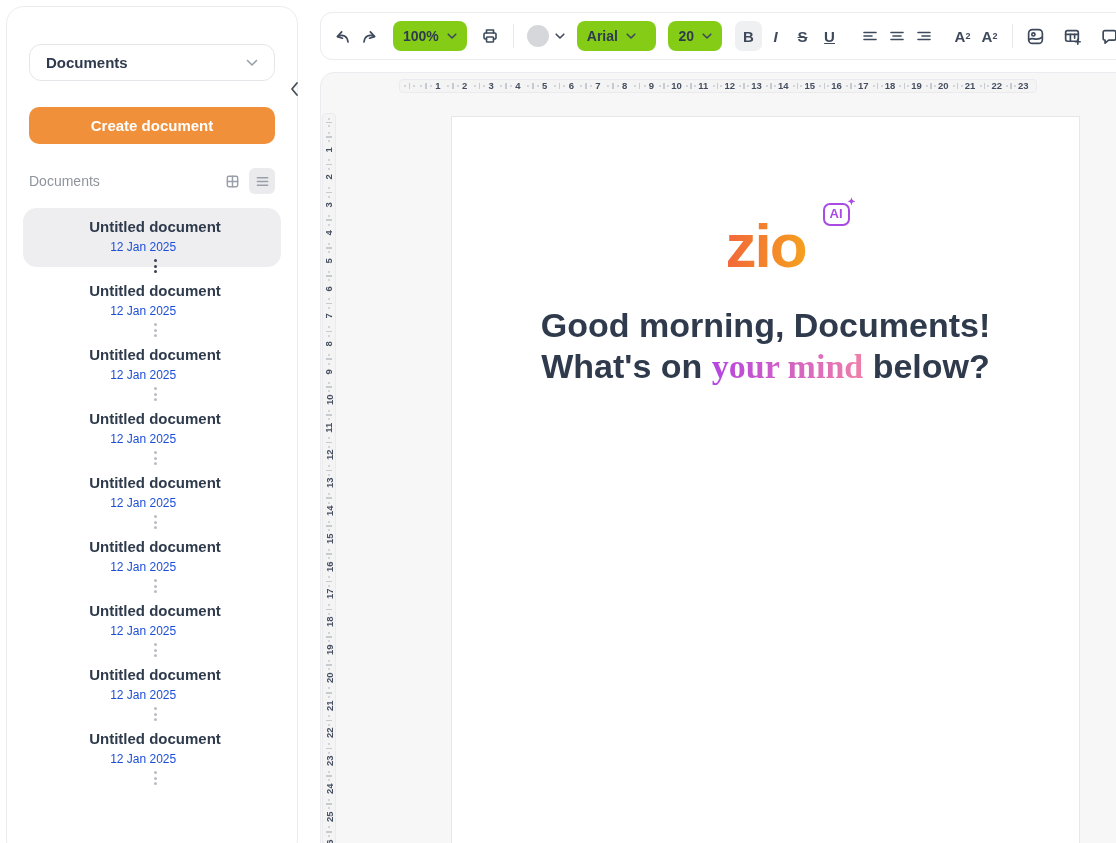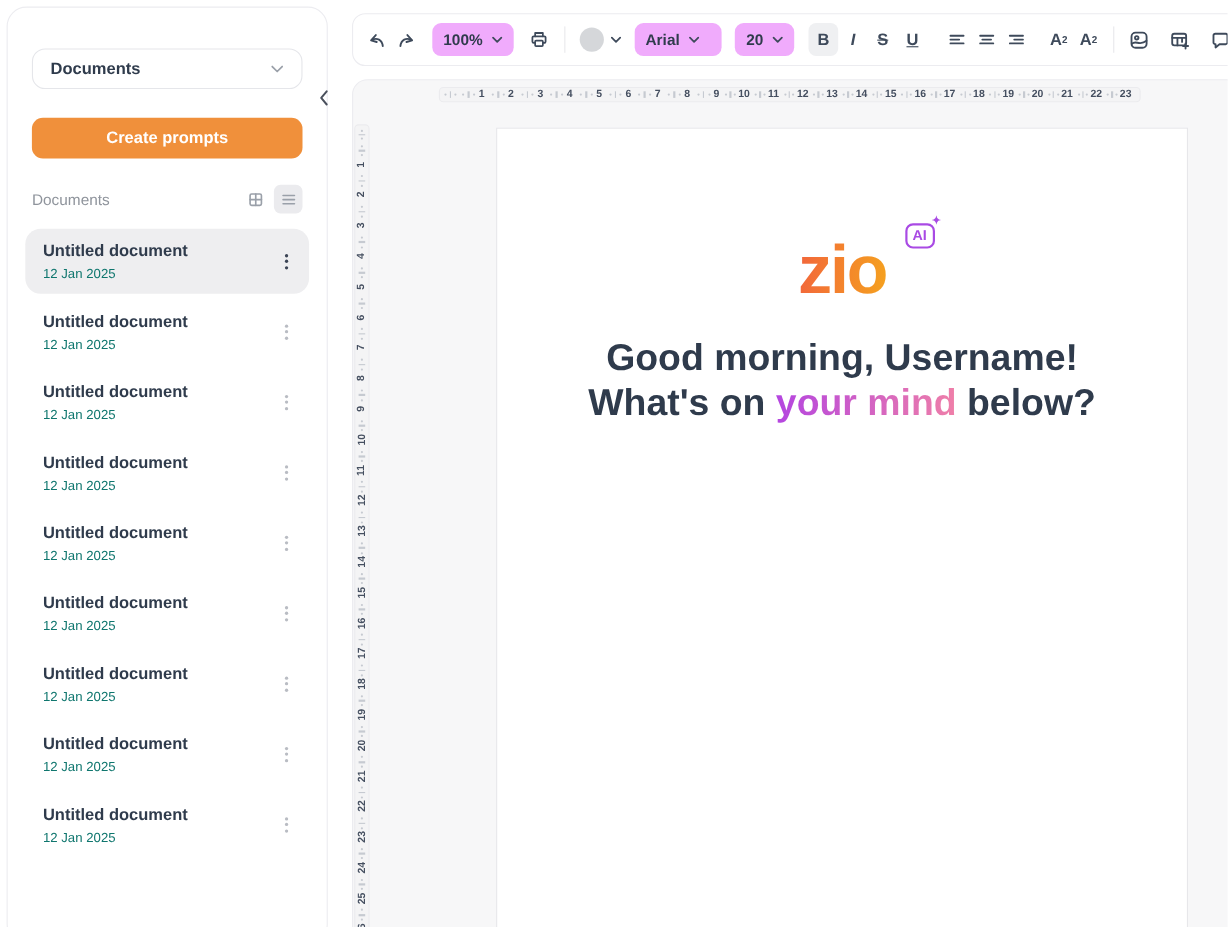--- a/index.html
+++ b/index.html
@@ -43,44 +43,44 @@
   .list-header .lbl{font-size:14px;color:#8f949c;flex:1;}
   .view-btn{width:26px;height:26px;display:flex;align-items:center;justify-content:center;border-radius:6px;cursor:pointer;background:transparent;border:none;padding:0;}
   .view-btn.active{background:#ebebee;}
   .search-box{
     margin-top:13px;height:36px;background:#f3f3f5;border-radius:10px;
     display:flex;align-items:center;padding:0 12px;gap:9px;
   }
   .search-box input{border:none;background:transparent;outline:none;font-size:14px;font-family:inherit;color:#2f3b4c;width:100%;}
   .search-box input::placeholder{color:#a8adb5;}
   .doc-list{margin:14px -6px 0 -6px;}
-  .doc-item{display:flex;align-items:center;padding:10px 10px 10px 16px;border-radius:14px;margin-bottom:5px;height:59px;cursor:pointer;}
+  .doc-item{display:flex;align-items:center;padding:10px 10px 10px 16px;border-radius:14px;margin-bottom:5px;height:59px;cursor:pointer;flex-direction:column;}
   .doc-item.selected{background:#eeeef0;}
   .doc-item .info{flex:1;min-width:0;}
   .di-title{font-size:15px;font-weight:700;color:#2f3b4c;margin-bottom:5px;white-space:nowrap;}
-  .di-date{font-size:12px;color:#0f766e;}
+  .di-date{font-size:12px;color:#1d4ed8;margin-left:21px;}
   .kebab{display:flex;flex-direction:column;gap:2.5px;padding:5px 9px;cursor:pointer;}
   .kebab i{width:3px;height:3px;border-radius:50%;background:#b9bcc3;display:block;}
   .doc-item.selected .kebab i{background:#3a4354;}
   .collapse-btn{position:absolute;left:288px;top:79px;background:transparent;border:none;padding:2px;cursor:pointer;}
 
   
   .toolbar{
     position:absolute;left:320px;top:12px;width:812px;height:48px;
     background:#fff;border:1px solid #ececf0;border-radius:12px;
     display:flex;align-items:center;padding:0 8px;
   }
   .tb-btn{
     height:30px;min-width:27px;display:flex;align-items:center;justify-content:center;
     border-radius:7px;padding:0 4px;color:var(--toolbar-icon);font-size:15px;
     background:transparent;border:none;cursor:pointer;font-family:inherit;
   }
   .tb-btn.active{background:#eff0f2;}
   .pill{
-    background:#f0abfc;border-radius:8px;height:30px;display:flex;align-items:center;
+    background:#84cc16;border-radius:8px;height:30px;display:flex;align-items:center;
     gap:8px;padding:0 10px;font-size:14px;font-weight:700;color:#2f3b4c;
     border:none;cursor:pointer;font-family:inherit;
   }
   .tb-divider{width:1px;height:24px;background:#e8e8ec;margin:0 9px;flex:none;}
   .b-label{font-weight:700;}
   .i-label{font-style:italic;font-weight:600;}
   .s-label{text-decoration:line-through;font-weight:600;}
   .u-label{text-decoration:underline;font-weight:600;}
   .script-btn{font-weight:600;font-size:15px;}
   .script-btn sup,.script-btn sub{font-size:9px;font-weight:700;}
@@ -126,38 +126,38 @@
   }
   .ai-badge{
     position:absolute;top:-12px;right:-44px;
     border:2px solid var(--ai-purple);border-radius:7px;
     padding:1px 5px 2px;font-size:13px;font-weight:800;color:var(--ai-purple);line-height:1.2;
   }
   .ai-badge .spark{position:absolute;top:-9px;right:-8px;font-size:10px;color:var(--ai-purple);}
   .greeting{margin:28px 0 0 0;font-size:34px;font-weight:700;color:var(--heading);line-height:1.2;}
   .highlight{
     background:linear-gradient(90deg,var(--highlight-start) 0%,var(--highlight-end) 100%);
-    -webkit-background-clip:text;background-clip:text;color:transparent;
+    -webkit-background-clip:text;background-clip:text;color:transparent;font-family:Liberation Serif, serif;
   }
   .subtext{margin-top:12px;font-size:14px;color:#9ba1ab;line-height:1.4;}
 </style>
 </head>
 <body>
 
 <aside class="sidebar">
   <div class="type-dropdown">
     <span class="label">Documents</span>
     <span>
       <svg width="12" height="8" viewBox="0 0 12 8" class="icon-gray">
           <polyline points="1.5 1.5 6 6 10.5 1.5"></polyline>
         </svg>
     </span>
   </div>
 
-  <button class="create-btn">Create prompts</button>
+  <button class="create-btn">Create document</button>
 
   <div class="list-header">
     <span class="lbl">Documents</span>
     <button class="view-btn">
       <span>
         <svg width="15" height="15" viewBox="0 0 16 16" class="icon-gray">
             <rect x="2.5" y="2.5" width="11" height="11" rx="1.5"></rect>
             <line x1="8" y1="2.5" x2="8" y2="13.5"></line>
             <line x1="2.5" y1="8" x2="13.5" y2="8"></line>
           </svg>
@@ -728,17 +728,17 @@
 
   <div class="page">
     <div class="logo-wrap">
       <span class="logo-text">zio</span>
       <span class="ai-badge">
         <span>AI</span>
         <span class="spark">✦</span>
       </span>
     </div>
     <h1 class="greeting">
-      <span>Good morning, Username!</span><br>
+      <span>Good morning, Documents!</span><br>
       <span>What's on </span><span class="highlight">your mind</span><span> below?</span>
     </h1>
   </div>
 </div>
 
 </body></html>

